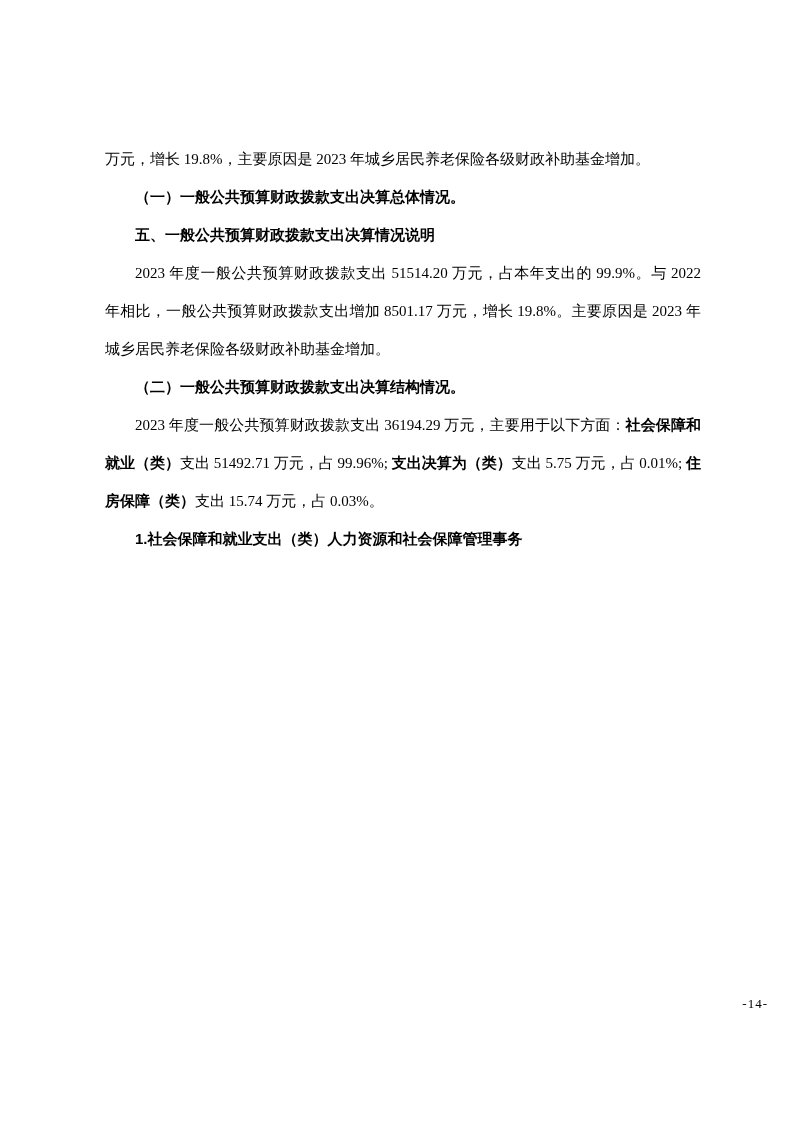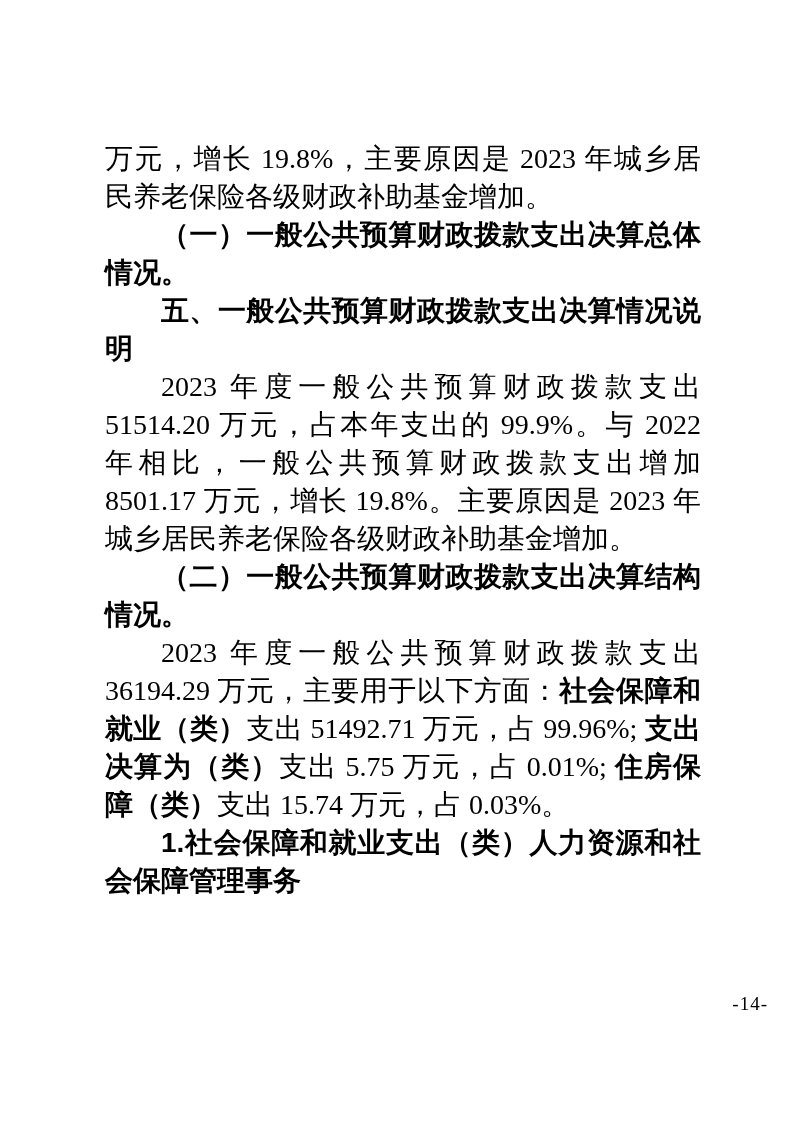--- a/index.html
+++ b/index.html
@@ -14,21 +14,21 @@
     background: #ffffff;
     overflow: hidden;
     font-family: "Liberation Serif", "DejaVu Serif", serif;
     color: #000000;
   }
   .content {
     position: absolute;
     top: 140px;
     left: 105px;
     width: 596px;
-    font-size: 28px;
+    font-size: 15px;
     line-height: 38px;
     text-align: justify;
   }
   .para {
     margin: 0;
     text-indent: 2em;
     word-break: break-word;
   }
   .para.no-indent {
     text-indent: 0;
@@ -39,21 +39,21 @@
   }
   .bold-term {
     font-family: "Liberation Sans", "DejaVu Sans", sans-serif;
     font-weight: bold;
     margin-top: 20px;
   }
   .page-number {
     position: absolute;
     top: 992px;
     right: 26px;
-    font-size: 19px;
+    font-size: 13px;
     line-height: 24px;
     font-family: "Liberation Serif", "DejaVu Serif", serif;
     letter-spacing: 1px;
   }
 </style>
 </head>
 <body>
 
 <div class="page">
   <div class="content">

